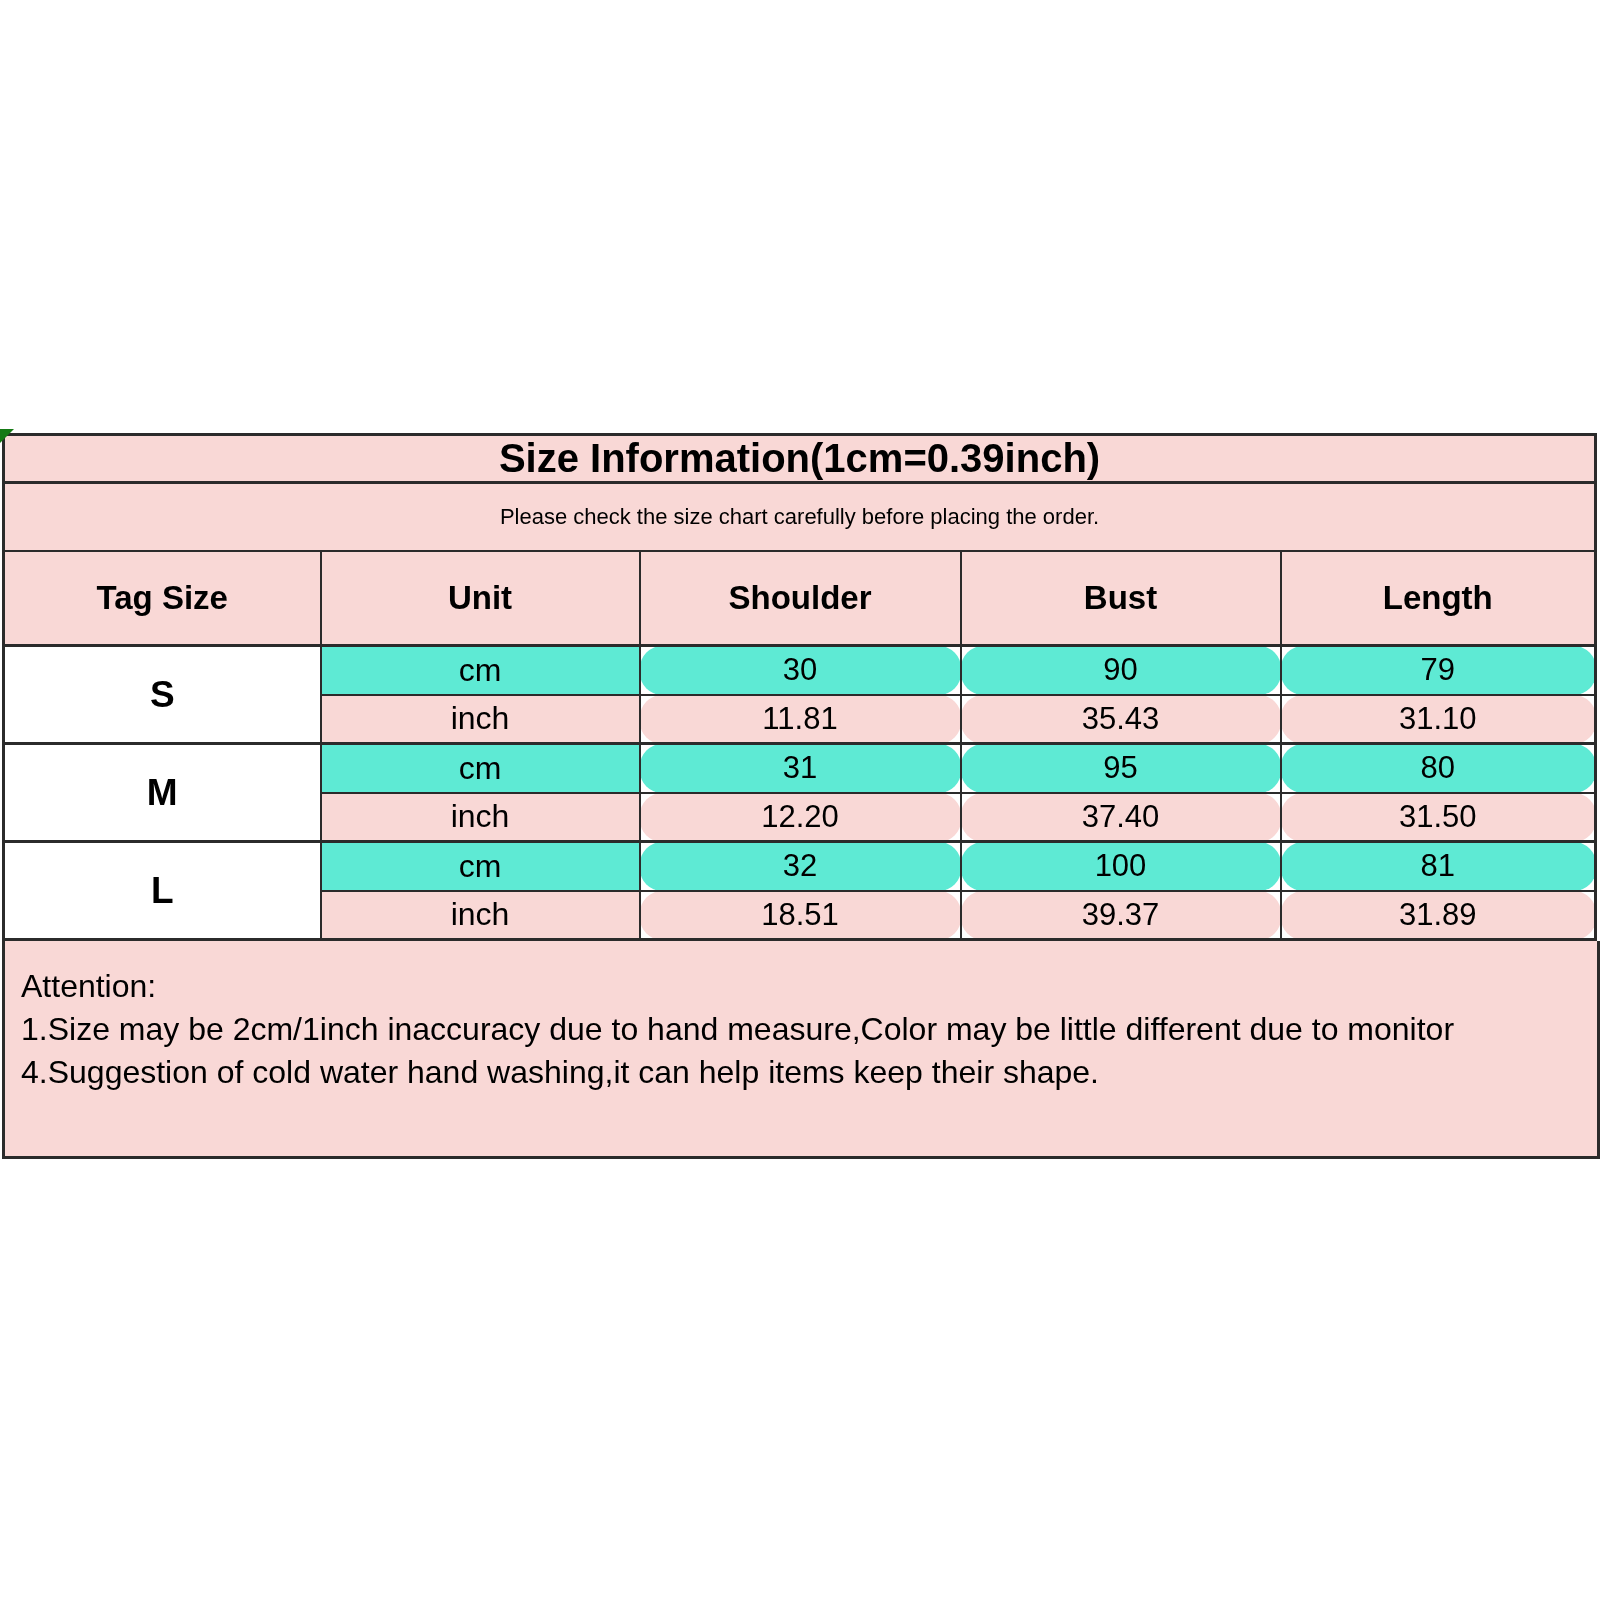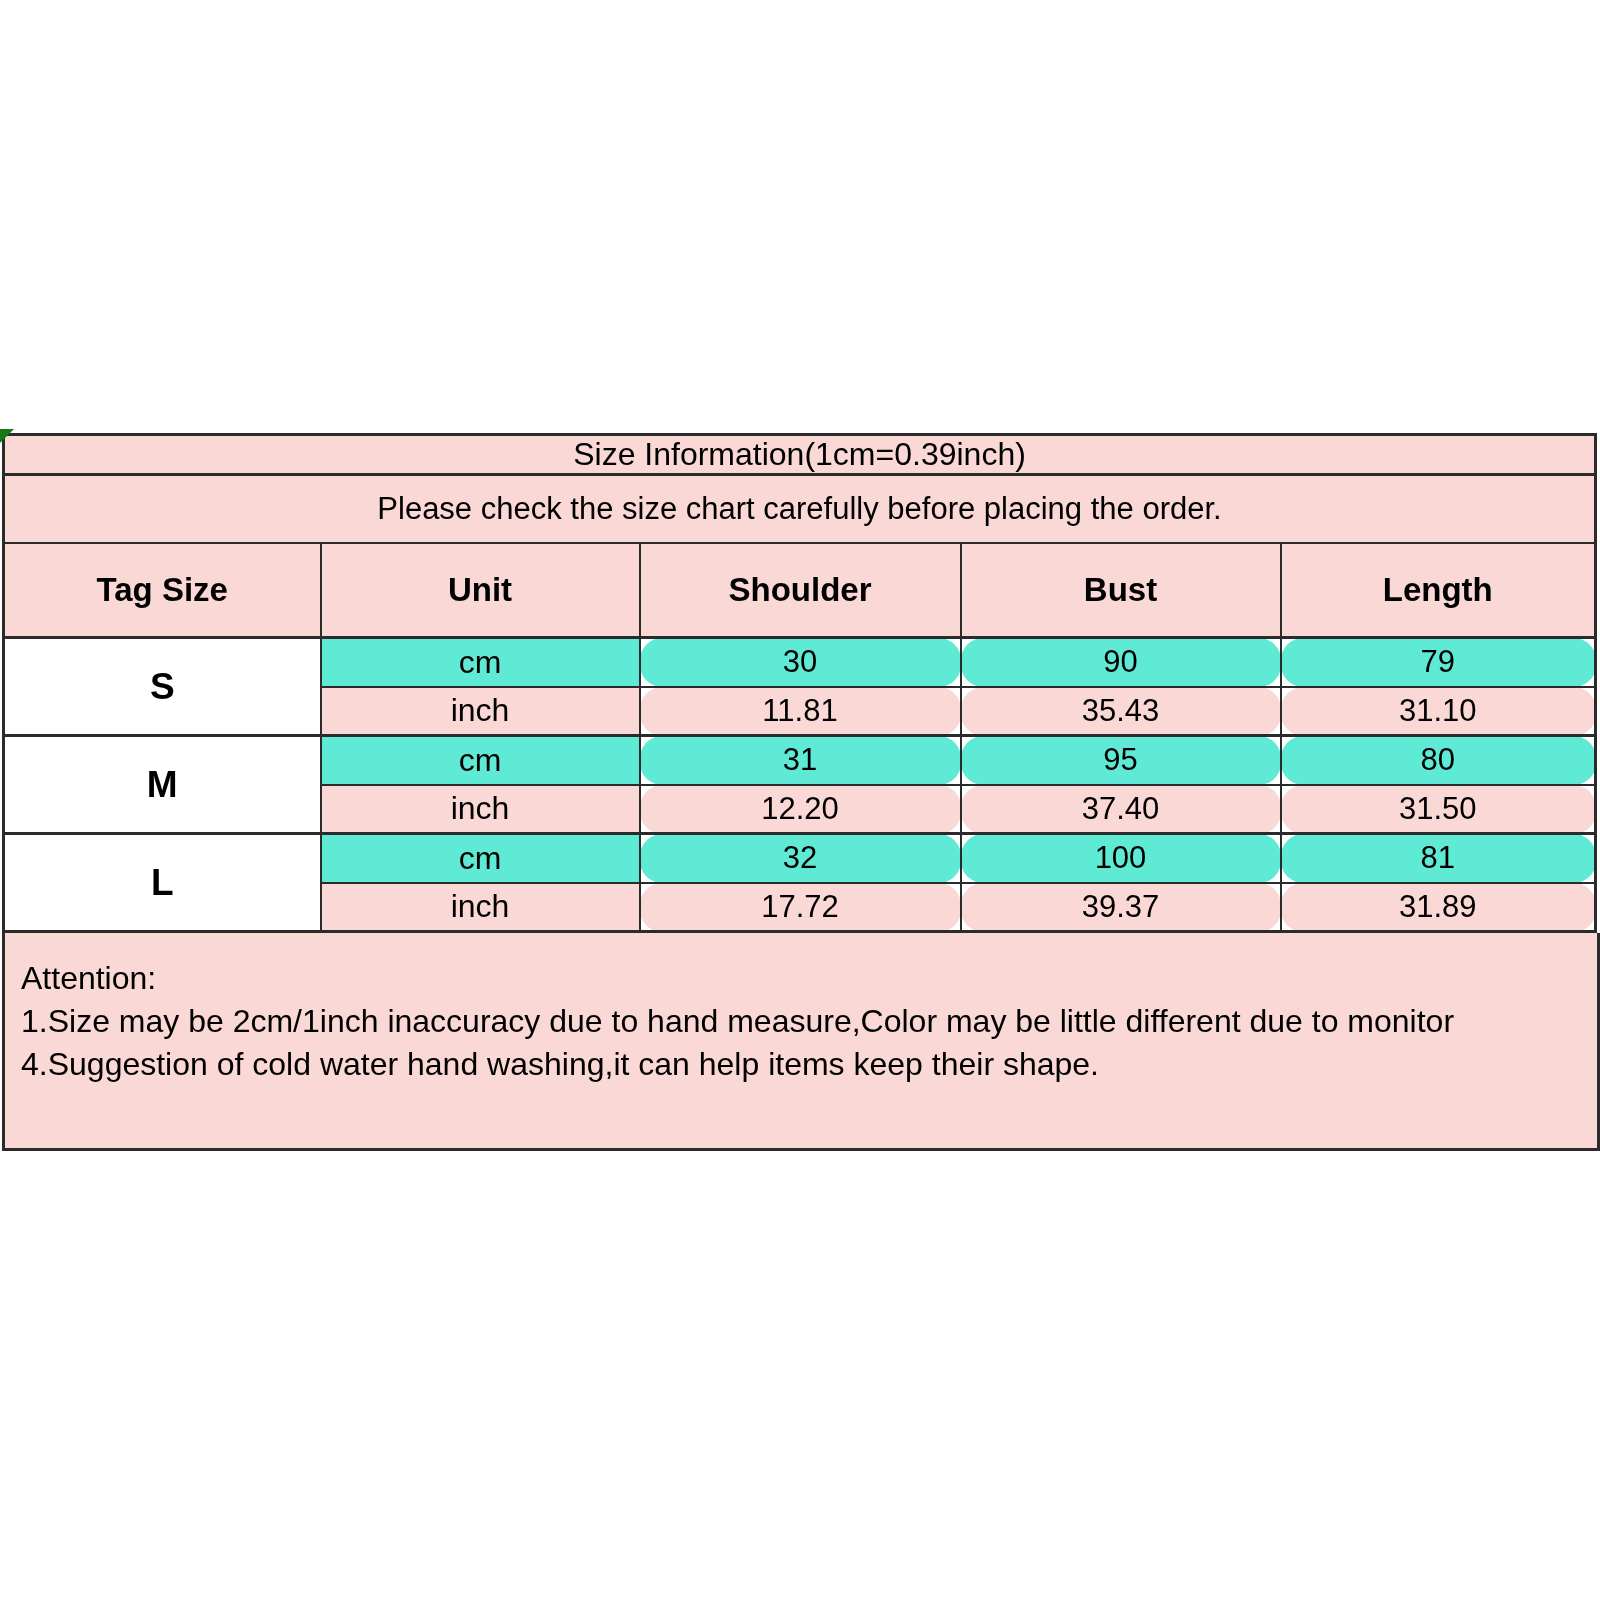--- a/index.html
+++ b/index.html
@@ -42,27 +42,27 @@
     border:2px solid var(--border);
     text-align:center;
     vertical-align:middle;
     padding:0;
     overflow:hidden;
   }
   .pink{background:var(--pink);}
   .white{background:#5eead4;}
   tr.r-title td{
     height:40px;
-    font-size:32px;
-    font-weight:normal;
+    font-size:40px;
+    font-weight:bold;
     border-bottom-width:3px;
   }
   tr.r-sub td{
     height:68px;
-    font-size:31px;
+    font-size:22px;
   }
   tr.r-head th{
     height:95px;
     font-size:33px;
     font-weight:bold;
   }
   tr.r-data td{
     height:49px;
   }
   td.tag{
@@ -148,21 +148,21 @@
 
     <tr class="r-data block-start">
       <td class="tag" rowspan="2">L</td>
       <td class="white unit">cm</td>
       <td class="white num">32</td>
       <td class="white num">100</td>
       <td class="white num">81</td>
     </tr>
     <tr class="r-data">
       <td class="pink unit">inch</td>
-      <td class="pink num">17.72</td>
+      <td class="pink num">18.51</td>
       <td class="pink num">39.37</td>
       <td class="pink num">31.89</td>
     </tr>
   </tbody>
     </table>
 
   <div class="attention">
     <div class="a-line">Attention:</div>
     <div class="a-line">1.Size may be 2cm/1inch inaccuracy due to hand measure,Color may be little different due to monitor</div>
     <div class="a-line">4.Suggestion of cold water hand washing,it can help items keep their shape.</div>

